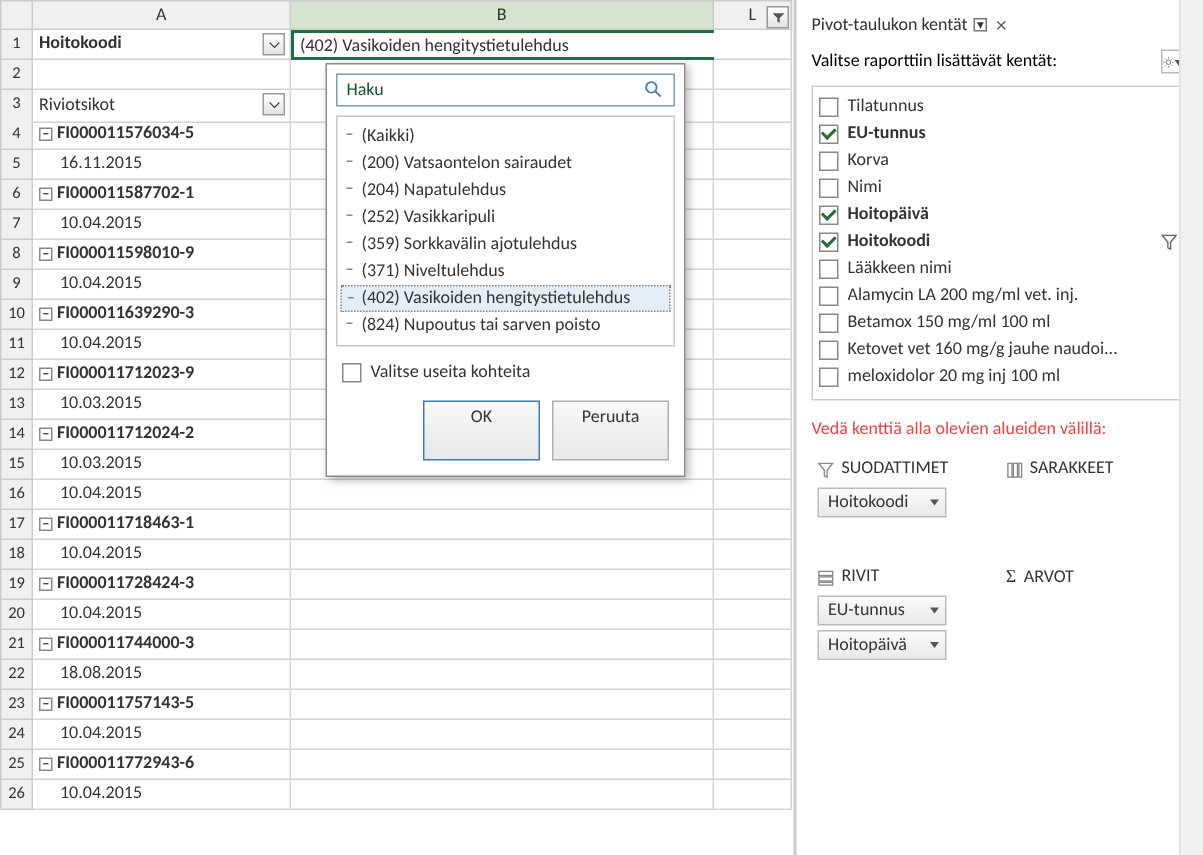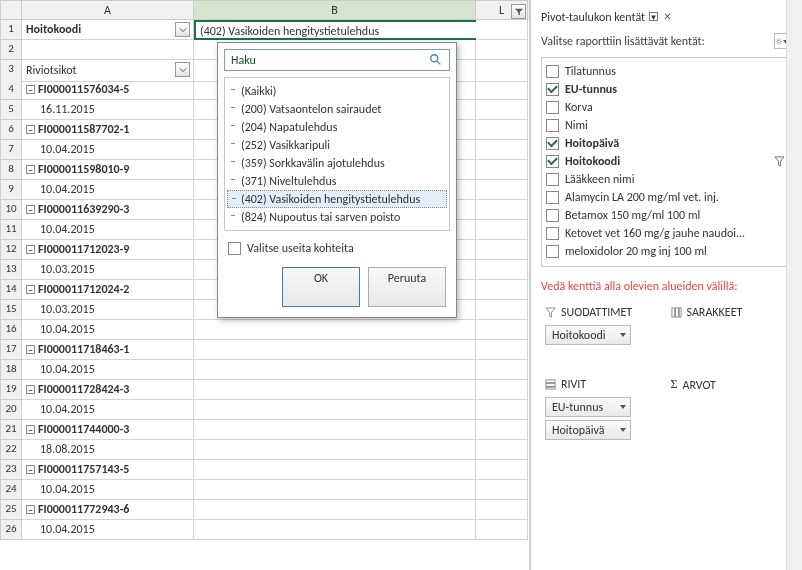--- a/index.html
+++ b/index.html
@@ -38,34 +38,34 @@
 .multi{margin:10px 4px 8px;display:flex;align-items:center;gap:6px}
 .chk{width:13px;height:13px;border:1px solid #888;background:#fff}
 .btns{display:flex;justify-content:flex-end;gap:8px;padding:4px}
 .btn{width:78px;height:40px;border:1px solid #adadad;background:linear-gradient(#f8f8f8,#e8e8e8);text-align:center;line-height:20px}
 .btn.ok{border:1px solid #3d7ab8}
 .pane{flex:1;background:#fff;border-left:1px solid #ccc;padding:8px 10px;position:relative}
 .ptitle{font-size:16px;color:#2a6b3a;margin-bottom:8px;display:flex;align-items:center}
 .ptitle .dimx{width:9px;height:9px;border:1px solid #777;margin-left:4px;font-size:9px;line-height:7px;text-align:center}
 .ptitle .xx{margin-left:6px;color:#555;font-size:14px}
 .psub{display:flex;align-items:center;justify-content:space-between;margin-bottom:8px}
-.psub span{color:#404040}
+.psub span{color:#000000}
 .gear{width:18px;height:16px;border:1px solid #bbb;display:flex;align-items:center;justify-content:center;padding-right:8px;position:relative}
 .gear::after{content:"";position:absolute;right:2px;top:6px;border-left:3px solid transparent;border-right:3px solid transparent;border-top:4px solid #555}
 .flds{border:1px solid #ccc;height:210px;overflow-y:scroll;padding:4px 2px}
 .fld{display:flex;align-items:center;padding:2px 2px;gap:6px;position:relative}
 .fb{width:13px;height:13px;border:1px solid #888;background:#fff;display:flex;align-items:center;justify-content:center}
 .fb.c::after{content:"";width:7px;height:4px;border-left:2px solid #2a6b3a;border-bottom:2px solid #2a6b3a;transform:rotate(-45deg);margin-top:-3px}
 .fld .fl{flex:1;white-space:nowrap;overflow:hidden;text-overflow:ellipsis}
 .fld.bold .fl{font-weight:bold}
 .fld .fi{position:absolute;right:4px}
 .drag{margin:12px 0 6px;color:#ef4444}
 .boxes{display:grid;grid-template-columns:1fr 1fr;gap:0}
 .box{border:0;padding:6px 4px 16px;min-height:72px}
-.bh{color:#666;font-size:11px;display:flex;align-items:center;gap:5px;margin-bottom:6px}
+.bh{color:#666;font-size:11px;display:flex;align-items:flex-end;gap:5px;margin-bottom:6px}
 .bh svg{width:11px;height:11px}
 .pill{border:1px solid #bbb;background:linear-gradient(#fafafa,#e9e9e9);height:20px;line-height:18px;padding:0 16px 0 6px;margin-bottom:3px;position:relative;width:86px;white-space:nowrap;overflow:hidden}
 .pill::after{content:"";position:absolute;right:4px;top:7px;border-left:3px solid transparent;border-right:3px solid transparent;border-top:4px solid #555}
 .scrolly{position:absolute;right:0;top:0;bottom:0;width:16px;background:#f0f0f0;border-left:1px solid #ddd}
 </style>
 </head>
 <body>
 
 <div class="sheet">
   <div class="colheads">

